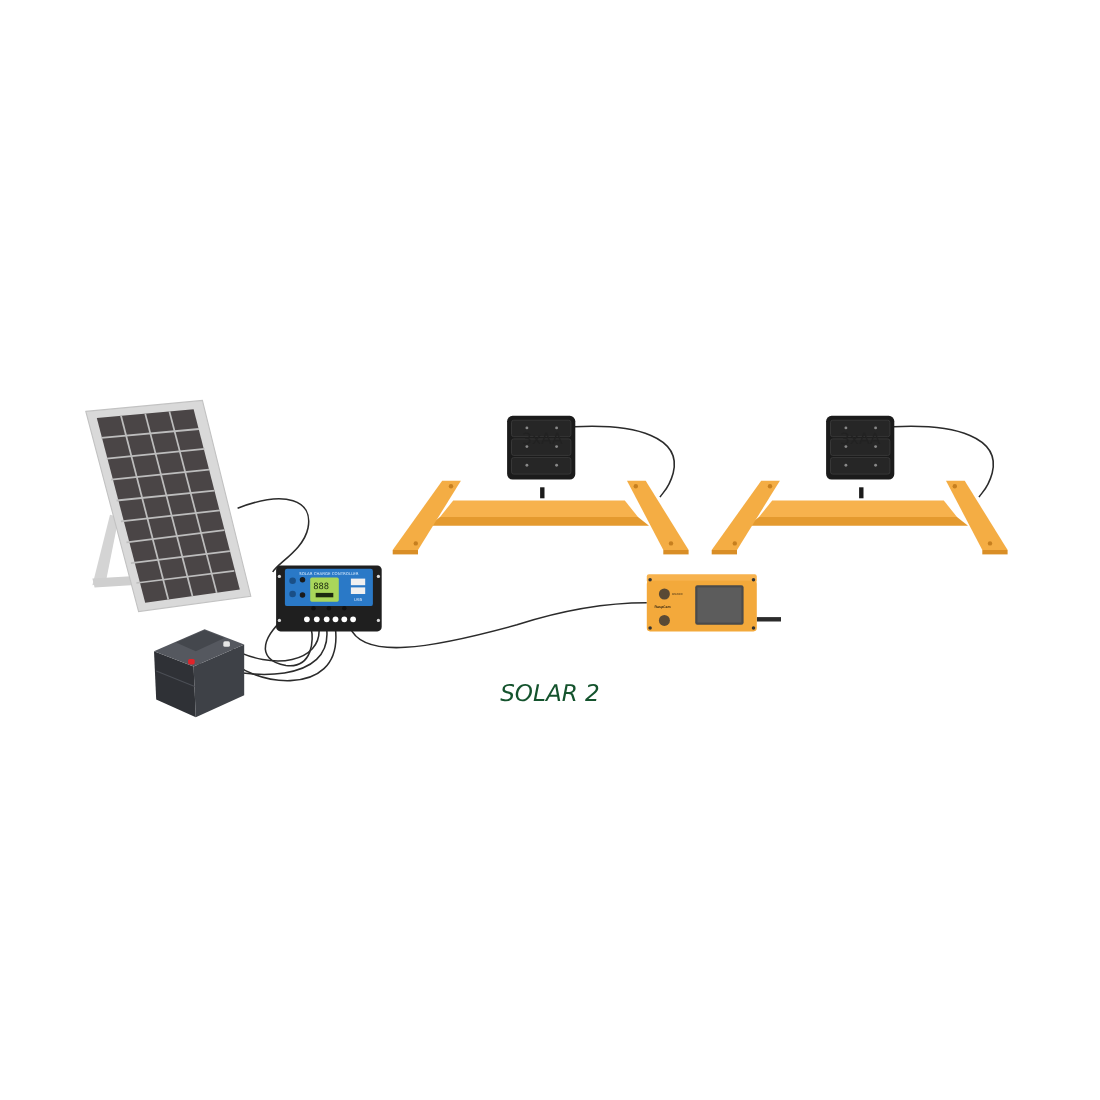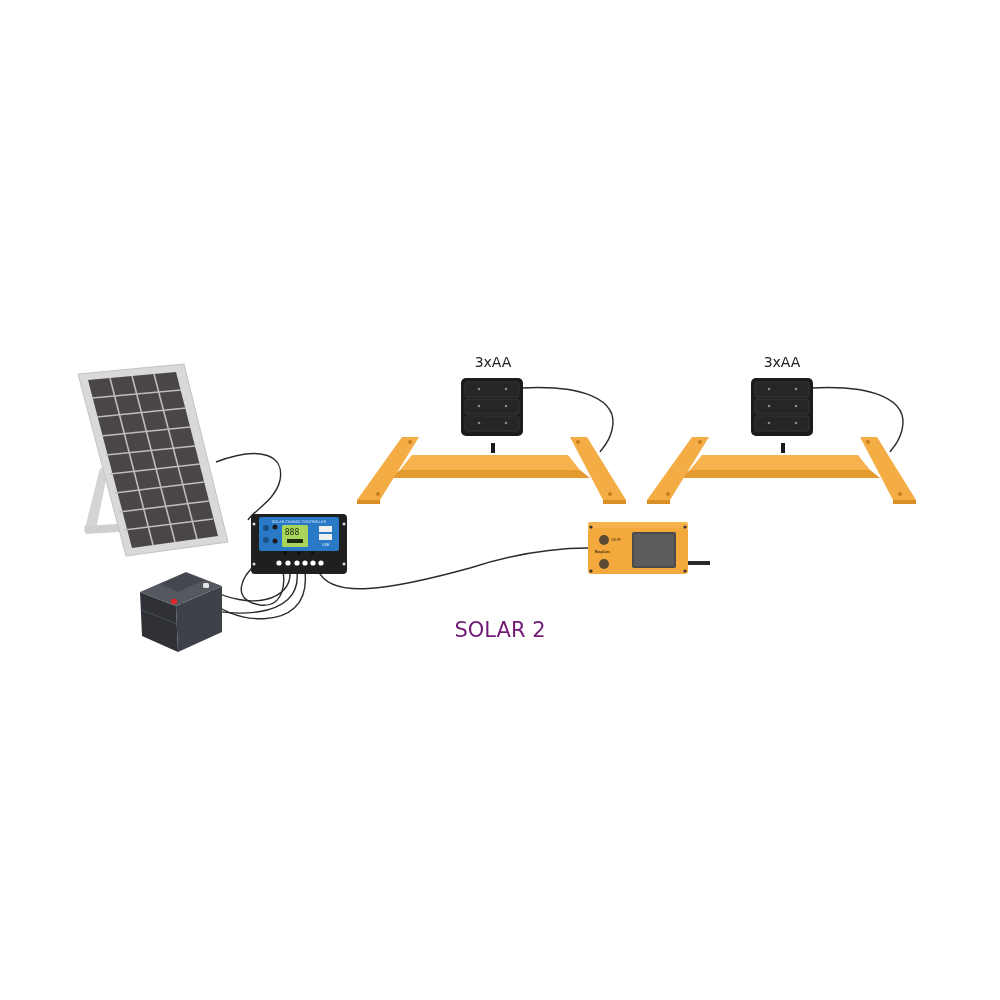--- a/index.html
+++ b/index.html
@@ -1,20 +1,20 @@
 <!DOCTYPE html>
 <html><head>
   <meta charset="utf-8">
   <style>
     html, body { margin: 0; padding: 0; background: #ffffff; }
     body { width: 1000px; height: 1000px; position: relative; overflow: hidden; font-family: "Liberation Sans", "DejaVu Sans", sans-serif; }
     #canvas { position: absolute; left: 0; top: 0; width: 1000px; height: 1000px; }
     .label { position: absolute; color: #222222; font-family: "DejaVu Sans", "Liberation Sans", sans-serif; white-space: nowrap; }
-    .batt-label { font-size: 14px; transform: translateX(-50%); }
-    .title-label { font-size: 21px; transform: translateX(-50%); color: #701a75; }
+    .batt-label { font-size: 14px; transform: translateX(-50%); margin-top: 38px; }
+    .title-label { font-size: 21px; transform: translateX(-50%); color: #14532d; font-style: italic; }
   </style>
 </head>
 <body>
 
 <svg id="canvas" viewBox="0 0 1000 1000" xmlns="http://www.w3.org/2000/svg">
 
   <g fill="none" stroke="#2b2b2b" stroke-width="1.4">
 
     <path d="M216,462 C260,445 285,455 280,480 C276,500 252,512 248,520"></path>
 

